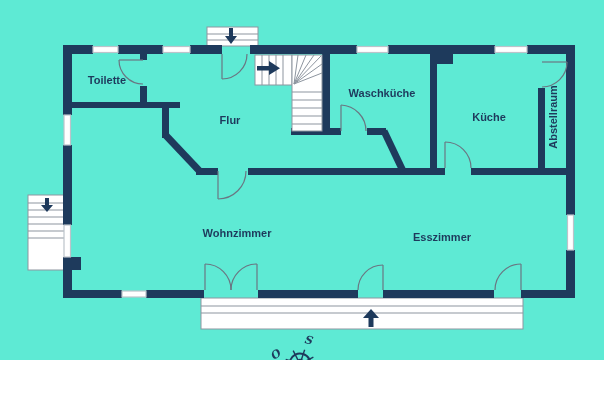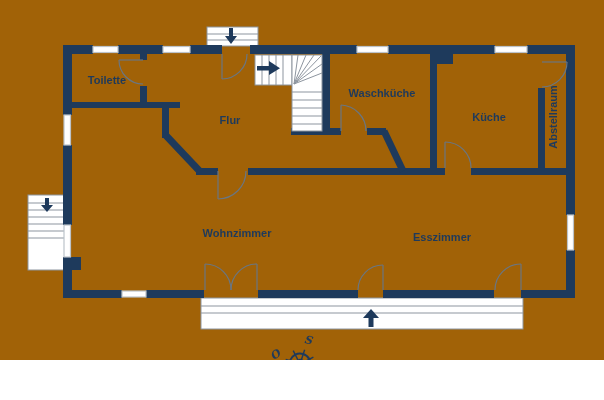--- a/index.html
+++ b/index.html
@@ -1,16 +1,16 @@
 <!DOCTYPE html>
 <html><head>
 <meta charset="utf-8">
 <style>
   html,body{margin:0;padding:0;background:#ffffff;}
-  .stage{position:relative;width:604px;height:360px;background:#a16207;overflow:hidden;
+  .stage{position:relative;width:604px;height:360px;background:#5eead4;overflow:hidden;
          font-family:"Liberation Sans",sans-serif;}
   svg{display:block;}
   .wall{fill:#1e3a5c;stroke:none;}
   .wallline{stroke:#1e3a5c;stroke-width:7;fill:none;}
   .window{fill:#ffffff;stroke:#bcc3ca;stroke-width:1.2;}
   .door{stroke:#6a7682;stroke-width:1.2;fill:none;}
   .thin{stroke:#8d959f;stroke-width:1;fill:none;}
   .thinbox{stroke:#8d959f;stroke-width:1;fill:#ffffff;}
   .arrow{fill:#1e3a5c;stroke:none;}
   .room-label{font:bold 11px "Liberation Sans",sans-serif;fill:#1e3a5c;text-anchor:middle;}

